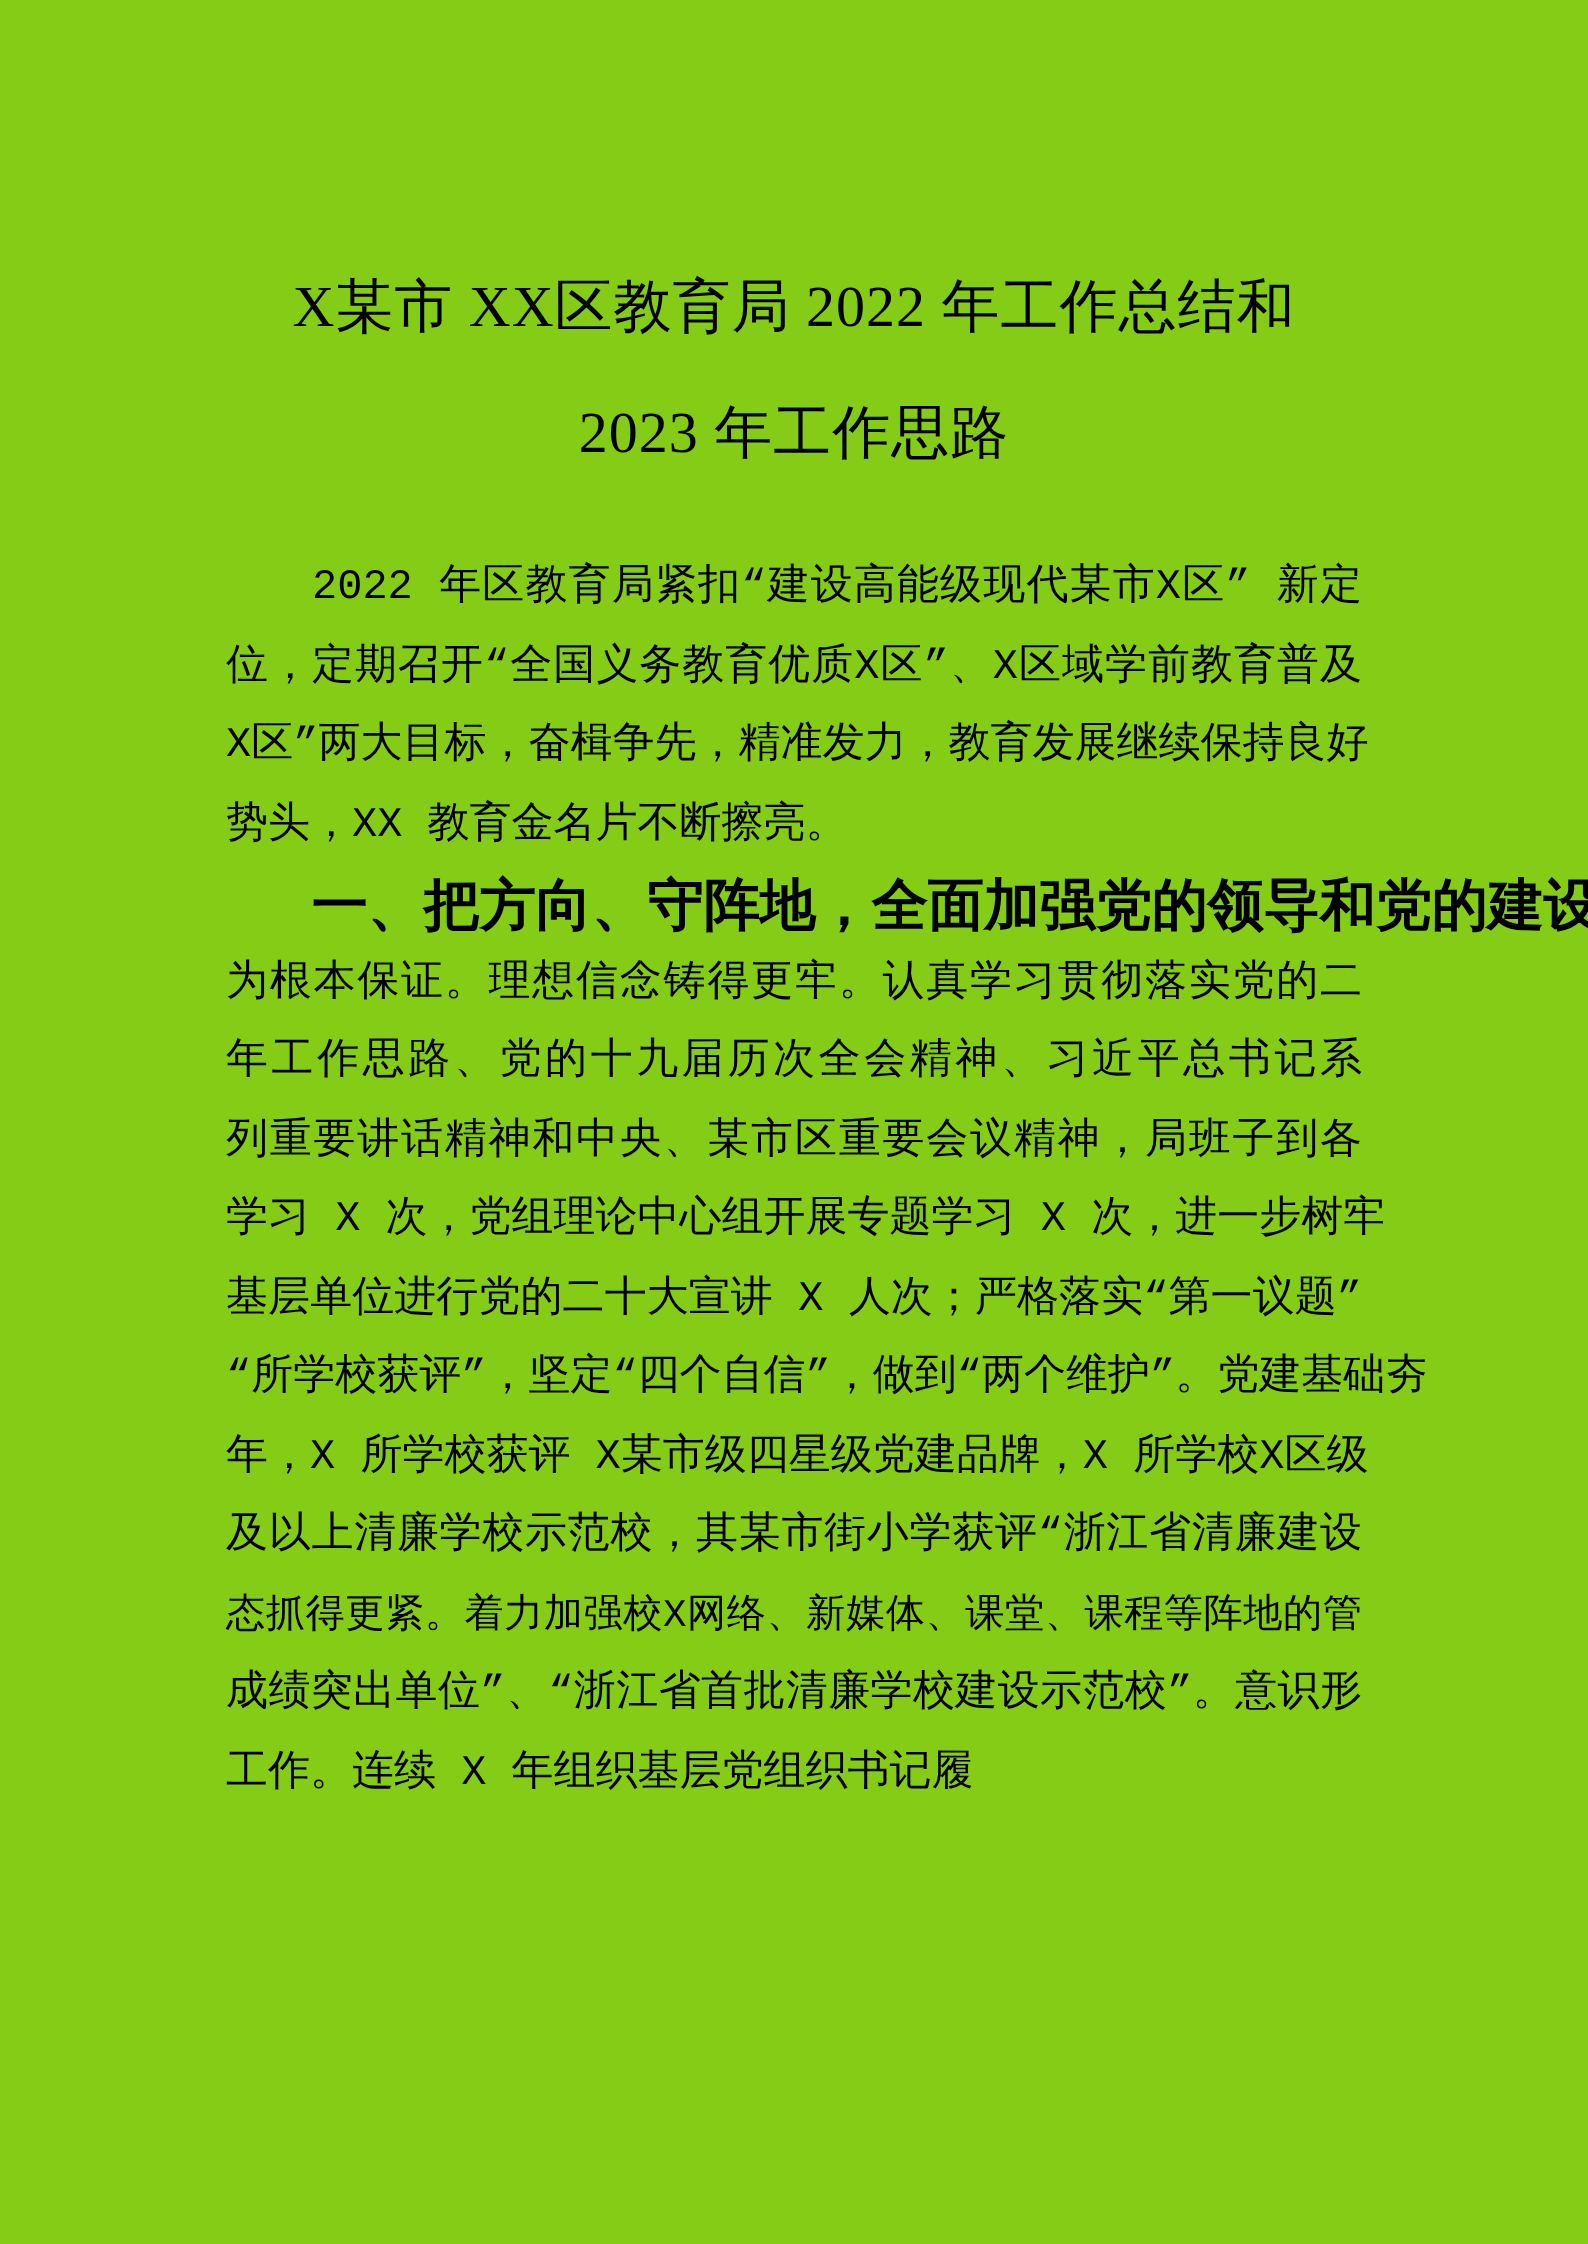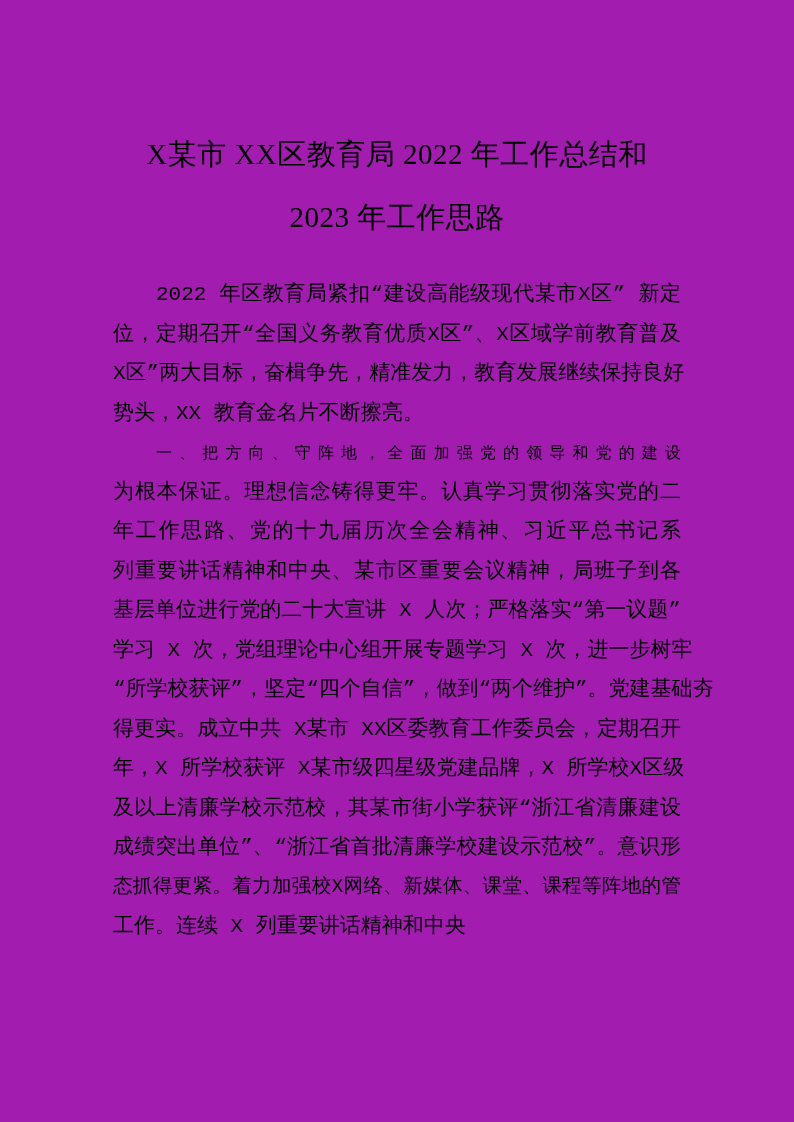--- a/index.html
+++ b/index.html
@@ -1,21 +1,21 @@
 <!DOCTYPE html>
 <html><head>
 <meta charset="utf-8">
 <style>
   * { margin: 0; padding: 0; box-sizing: border-box; }
   html, body { background: #ffffff; }
   .page {
     position: relative;
     width: 794px;
     height: 1122px;
-    background: #a21caf;
+    background: #84cc16;
     color: #000000;
     overflow: hidden;
     font-family: "Liberation Serif", "DejaVu Serif", serif;
   }
   .content {
     position: absolute;
     left: 113px;
     top: 123px;
     width: 568px;
   }
@@ -40,22 +40,22 @@
     text-align-last: left;
   }
   .body-line.indent {
     text-indent: 43px;
   }
   .body-line.condensed {
     font-size: 19.6px;
   }
   .section-heading {
     font-family: "Liberation Sans", "DejaVu Sans", sans-serif;
-    font-weight: normal;
-    font-size: 16px;
+    font-weight: bold;
+    font-size: 28px;
     line-height: 39.5px;
     text-indent: 43px;
     text-align: justify;
     text-align-last: justify;
     white-space: nowrap;
   }
 </style>
 </head>
 <body>
 
@@ -73,25 +73,24 @@
       <div class="body-line">X区”两大目标，奋楫争先，精准发力，教育发展继续保持良好</div>
       <div class="body-line para-end">势头，XX 教育金名片不断擦亮。</div>
     </div>
 
     <div class="section-heading">一、把方向、守阵地，全面加强党的领导和党的建设</div>
 
     <div class="para tight">
       <div class="body-line">为根本保证。理想信念铸得更牢。认真学习贯彻落实党的二</div>
       <div class="body-line">年工作思路、党的十九届历次全会精神、习近平总书记系</div>
       <div class="body-line">列重要讲话精神和中央、某市区重要会议精神，局班子到各</div>
+      <div class="body-line">学习 X 次，党组理论中心组开展专题学习 X 次，进一步树牢</div>
       <div class="body-line">基层单位进行党的二十大宣讲 X 人次；严格落实“第一议题”</div>
-      <div class="body-line">学习 X 次，党组理论中心组开展专题学习 X 次，进一步树牢</div>
       <div class="body-line">“所学校获评”，坚定“四个自信”，做到“两个维护”。党建基础夯</div>
-      <div class="body-line">得更实。成立中共 X某市 XX区委教育工作委员会，定期召开</div>
       <div class="body-line">年，X 所学校获评 X某市级四星级党建品牌，X 所学校X区级</div>
       <div class="body-line">及以上清廉学校示范校，其某市街小学获评“浙江省清廉建设</div>
+      <div class="body-line condensed">态抓得更紧。着力加强校X网络、新媒体、课堂、课程等阵地的管</div>
       <div class="body-line">成绩突出单位”、“浙江省首批清廉学校建设示范校”。意识形</div>
-      <div class="body-line condensed">态抓得更紧。着力加强校X网络、新媒体、课堂、课程等阵地的管</div>
-      <div class="body-line para-end">工作。连续 X 列重要讲话精神和中央</div>
+      <div class="body-line para-end">工作。连续 X 年组织基层党组织书记履</div>
     </div>
 
   </div>
 </div>
 
 </body></html>

